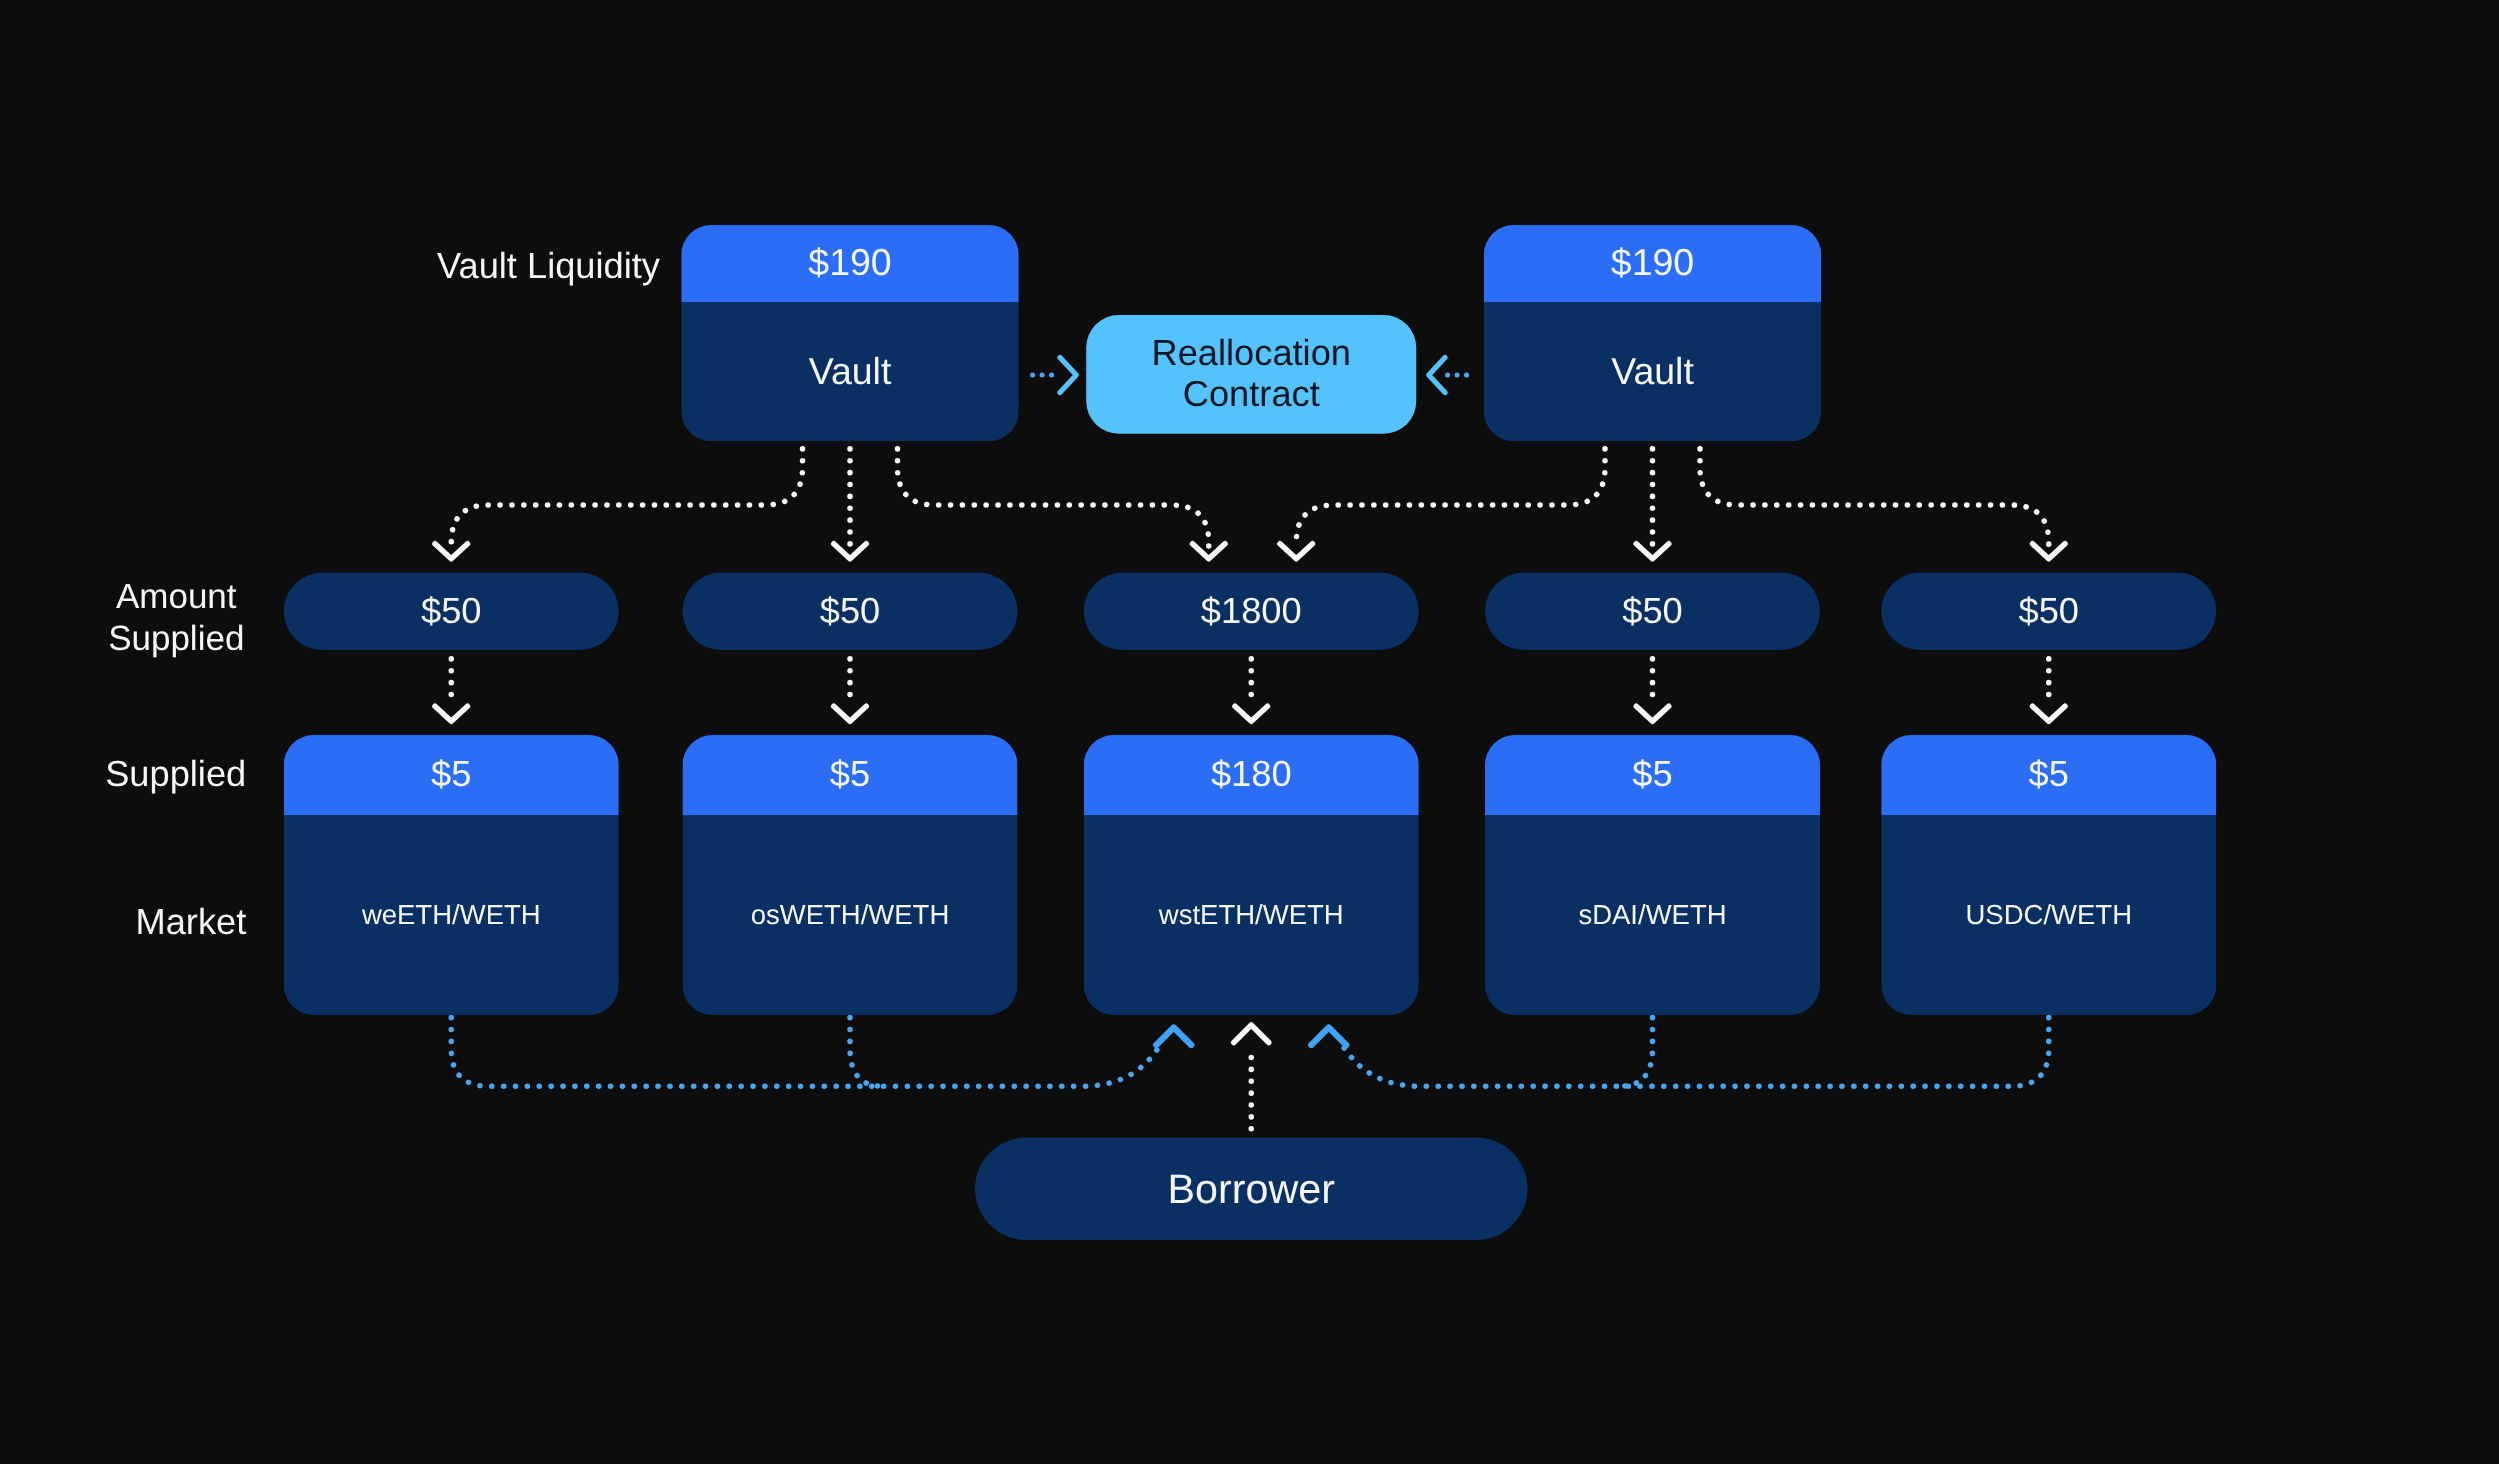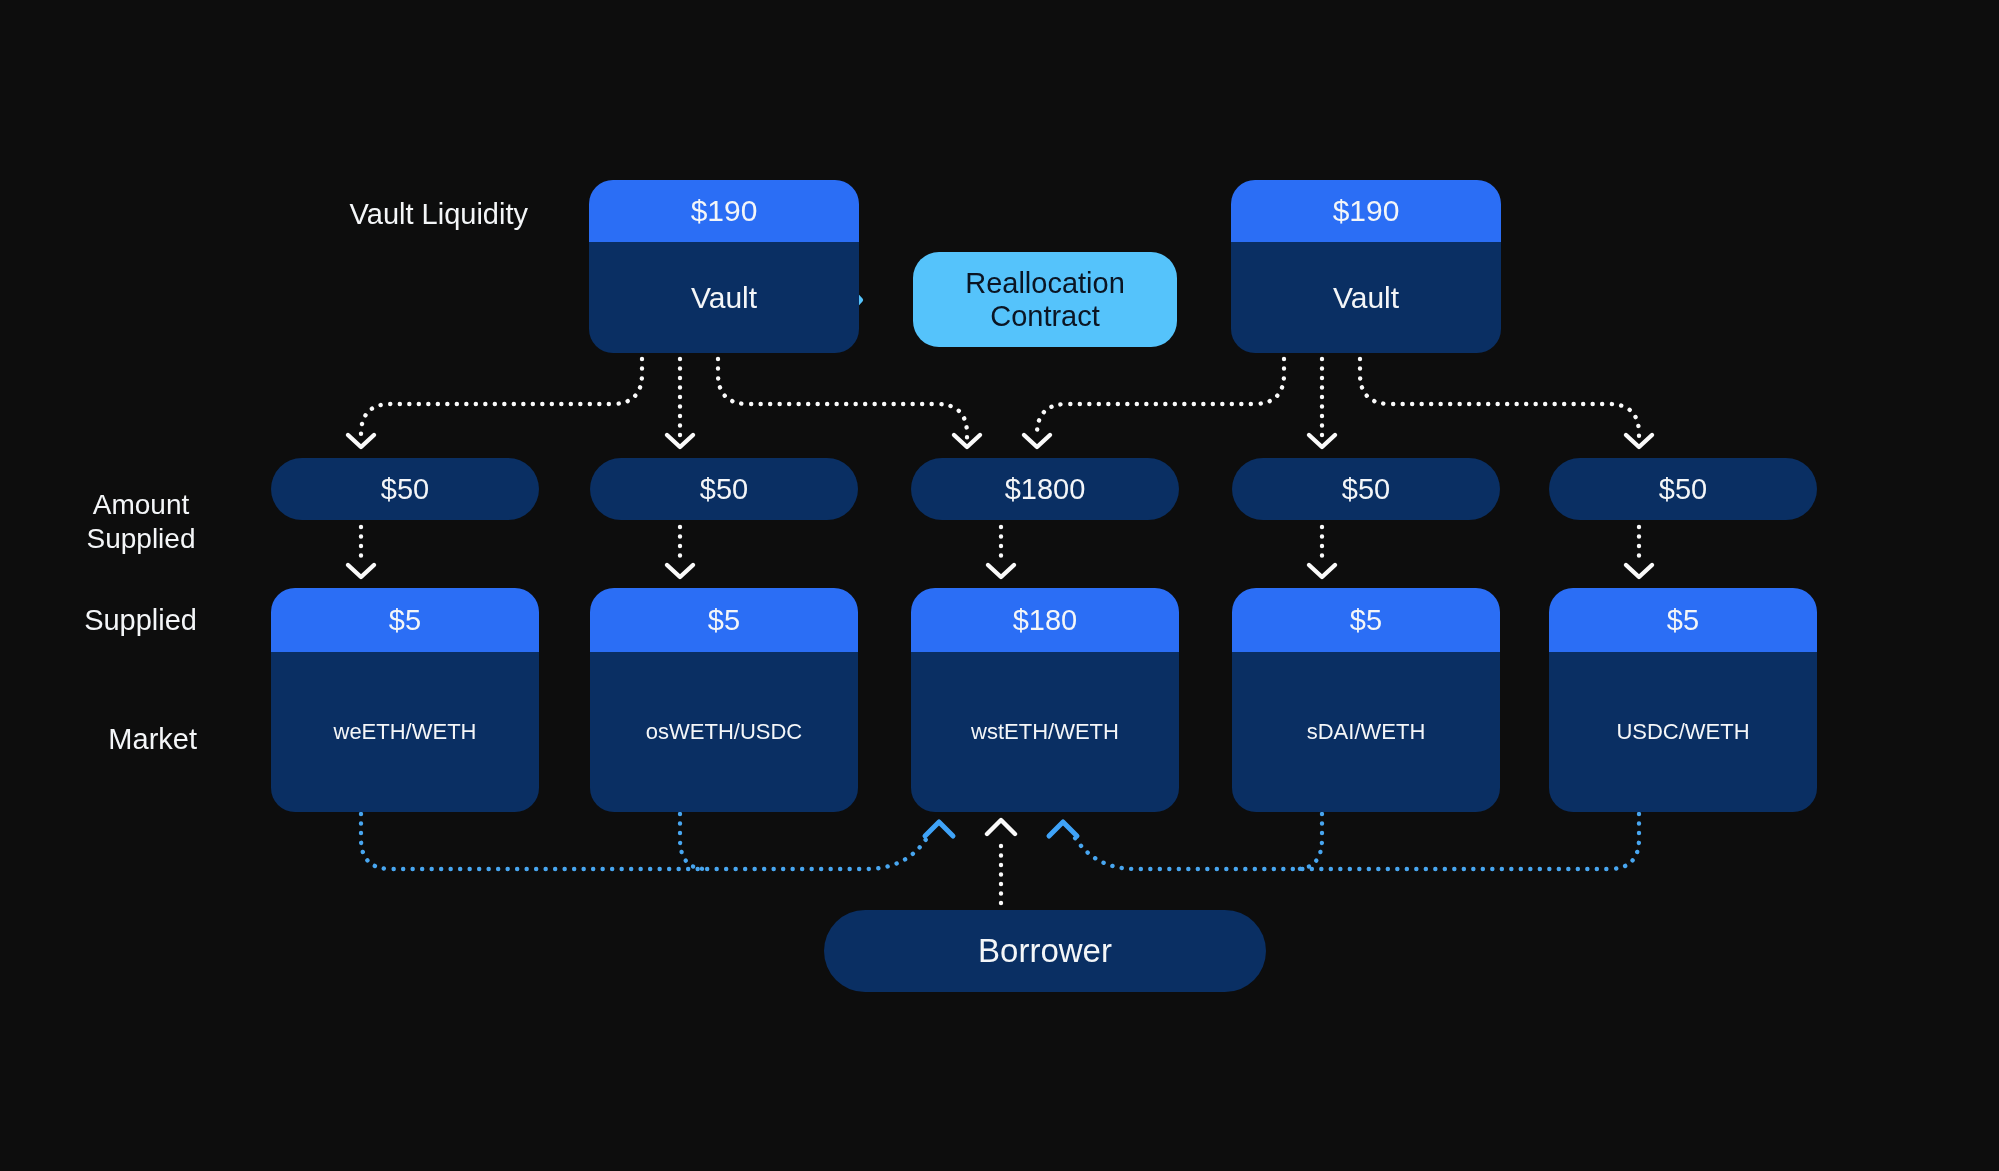--- a/index.html
+++ b/index.html
@@ -9,21 +9,21 @@
     --light-blue:#55c3fb;
     --text-light:#f4f6f8;
     --text-dark:#0b1523;
     --arrow-white:#fafafa;
     --arrow-blue:#48a6f0;
     --arrow-blue-bright:#3fa3f8;
   }
   html,body{margin:0;padding:0;background:var(--background);}
   body{width:1999px;height:1171px;font-family:"Liberation Sans",sans-serif;}
   .stage{position:relative;width:1999px;height:1171px;overflow:hidden;background:var(--background);}
-  .node{position:absolute;box-sizing:border-box;margin-left:44px;}
+  .node{position:absolute;box-sizing:border-box;}
   .center{display:flex;align-items:center;justify-content:center;}
 
   .vault{width:270px;height:173px;border-radius:24px;overflow:hidden;}
   .vault-header{height:62px;background:var(--bright-blue);color:var(--text-light);font-size:30px;}
   .vault-body{height:111px;background:var(--navy);color:var(--text-light);font-size:30px;}
 
   .realloc{width:264px;height:95px;border-radius:26px;background:var(--light-blue);
            color:var(--text-dark);font-size:29px;line-height:1.12;text-align:center;
            padding:16px 32px;}
 
@@ -31,21 +31,21 @@
         color:var(--text-light);font-size:29px;}
 
   .market{width:268px;height:224px;border-radius:24px;overflow:hidden;}
   .market-header{height:64px;background:var(--bright-blue);color:var(--text-light);font-size:29px;}
   .market-body{height:160px;background:var(--navy);color:var(--text-light);font-size:22px;}
 
   .borrower{width:442px;height:82px;border-radius:41px;background:var(--navy);
             color:var(--text-light);font-size:33px;}
 
   .row-label{position:absolute;color:var(--text-light);font-size:29px;white-space:nowrap;}
-  .row-label.wrap{white-space:normal;width:180px;text-align:center;line-height:34px;font-size:28px;margin-top:28px;}
+  .row-label.wrap{white-space:normal;width:180px;text-align:center;line-height:34px;font-size:28px;}
 
   svg.arrows{position:absolute;left:0;top:0;pointer-events:none;}
   .dots-white{stroke:var(--arrow-white);stroke-width:4.4;fill:none;
               stroke-linecap:round;stroke-dasharray:0.1 9.4;}
   .dots-blue{stroke:var(--arrow-blue);stroke-width:4.4;fill:none;
              stroke-linecap:round;stroke-dasharray:0.1 9.4;}
   .dots-blue.fine{stroke-width:4;stroke-dasharray:0.1 7.5;}
   .chev-white{stroke:var(--arrow-white);stroke-width:4.4;fill:none;
               stroke-linecap:round;stroke-linejoin:round;}
   .chev-blue{stroke:var(--arrow-blue-bright);stroke-width:5;fill:none;
@@ -123,21 +123,21 @@
   <div class="node pill center" style="left:867px;top:458px;">$1800</div>
   <div class="node pill center" style="left:1188px;top:458px;">$50</div>
   <div class="node pill center" style="left:1505px;top:458px;">$50</div>
 
   <div class="node market" style="left:227px;top:588px;">
     <div class="market-header center">$5</div>
     <div class="market-body center">weETH/WETH</div>
   </div>
   <div class="node market" style="left:546px;top:588px;">
     <div class="market-header center">$5</div>
-    <div class="market-body center">osWETH/USDC</div>
+    <div class="market-body center">osWETH/WETH</div>
   </div>
   <div class="node market" style="left:867px;top:588px;">
     <div class="market-header center">$180</div>
     <div class="market-body center">wstETH/WETH</div>
   </div>
   <div class="node market" style="left:1188px;top:588px;">
     <div class="market-header center">$5</div>
     <div class="market-body center">sDAI/WETH</div>
   </div>
   <div class="node market" style="left:1505px;top:588px;">

